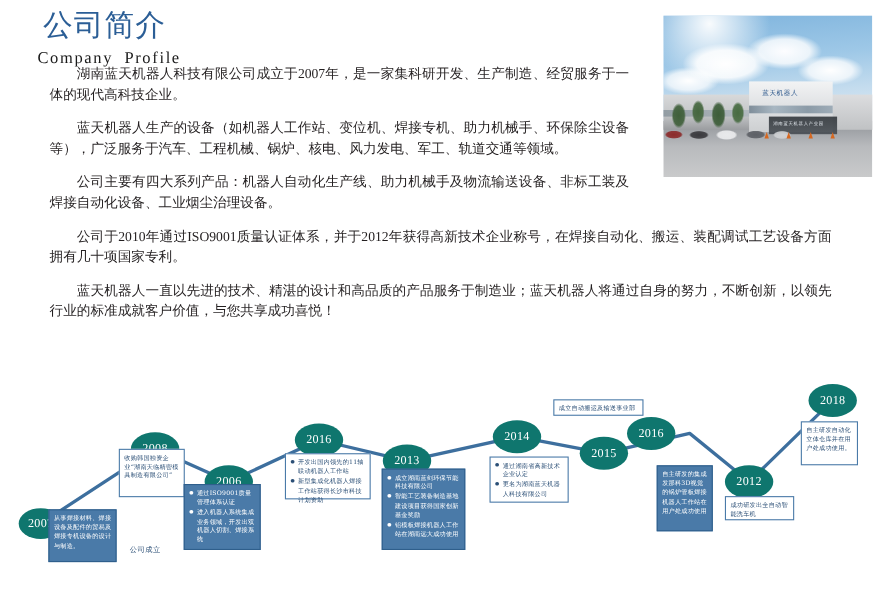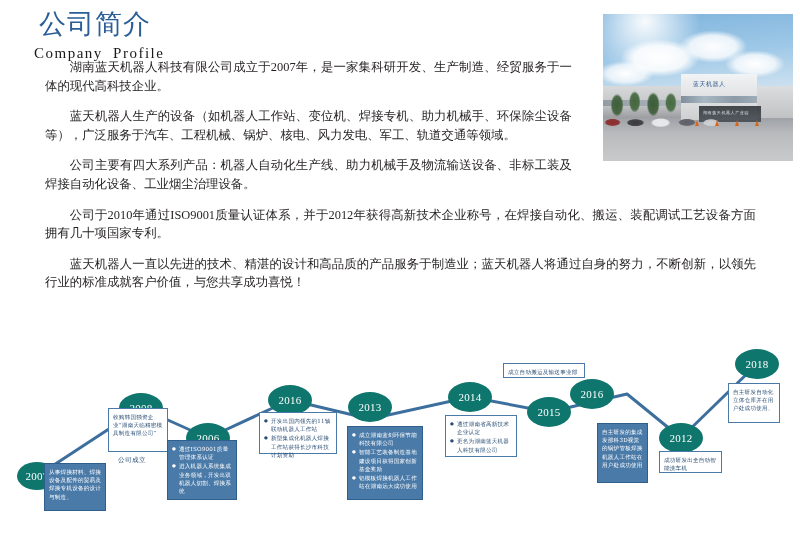--- a/index.html
+++ b/index.html
@@ -233,20 +233,21 @@
     font-size: 4.4px;
   }
   .tl-card p { margin: 0; padding: 0; }
   .tl-label {
     position: absolute;
     font-family: "DejaVu Serif", "Liberation Serif", serif;
     font-size: 6.6px;
     color: #2b4f76;
     letter-spacing: .4px;
     white-space: nowrap;
+    margin-top: 40px;
   }
 </style>
 </head>
 <body>
 
 <div id="page-header">
   <h1 id="title-cn">公司简介</h1>
   <div id="title-en">Company Profile</div>
 </div>
 
@@ -282,21 +283,21 @@
   <svg id="timeline-svg" viewBox="0 0 800 209">
     <polyline id="tl-path" fill="none" stroke="#3d6f9e" stroke-width="3" stroke-linejoin="round" points="37,136 141,68 208,98 290,60 370,79 470,57 549,72 627,54 681,98 757,24"></polyline>
   </svg>
 
   <div class="tl-label" style="left:118px; top:116px;">公司成立</div>
 
   <div class="tl-node" style="left:17px; top:122px; width:40px; height:28px;">2007</div>
   <div class="tl-node" style="left:119px; top:53px; width:44px; height:30px;">2008</div>
   <div class="tl-node" style="left:186px; top:83px; width:44px; height:30px;">2006</div>
   <div class="tl-node" style="left:268px; top:45px; width:44px; height:30px;">2016</div>
-  <div class="tl-node" style="left:348px; top:52px; width:44px; height:30px;">2013</div>
+  <div class="tl-node" style="left:348px; top:64px; width:44px; height:30px;">2013</div>
   <div class="tl-node" style="left:448px; top:42px; width:44px; height:30px;">2014</div>
   <div class="tl-node" style="left:527px; top:57px; width:44px; height:30px;">2015</div>
   <div class="tl-node" style="left:570px; top:39px; width:44px; height:30px;">2016</div>
   <div class="tl-node" style="left:659px; top:83px; width:44px; height:30px;">2012</div>
   <div class="tl-node" style="left:735px; top:9px; width:44px; height:30px;">2018</div>
 
   <div class="tl-card filled" style="left:44px; top:123px; width:62px; height:48px;">
       <p>从事焊接材料、焊接设备及配件的贸易及焊接专机设备的设计与制造。</p>
     </div>
 

